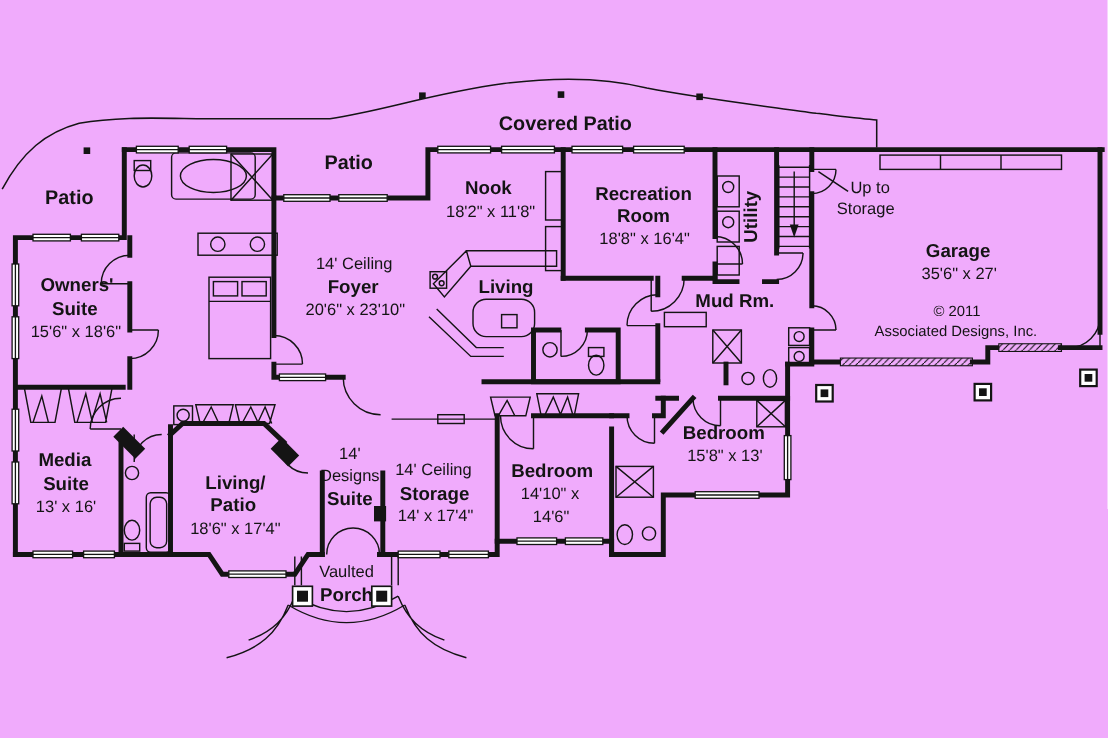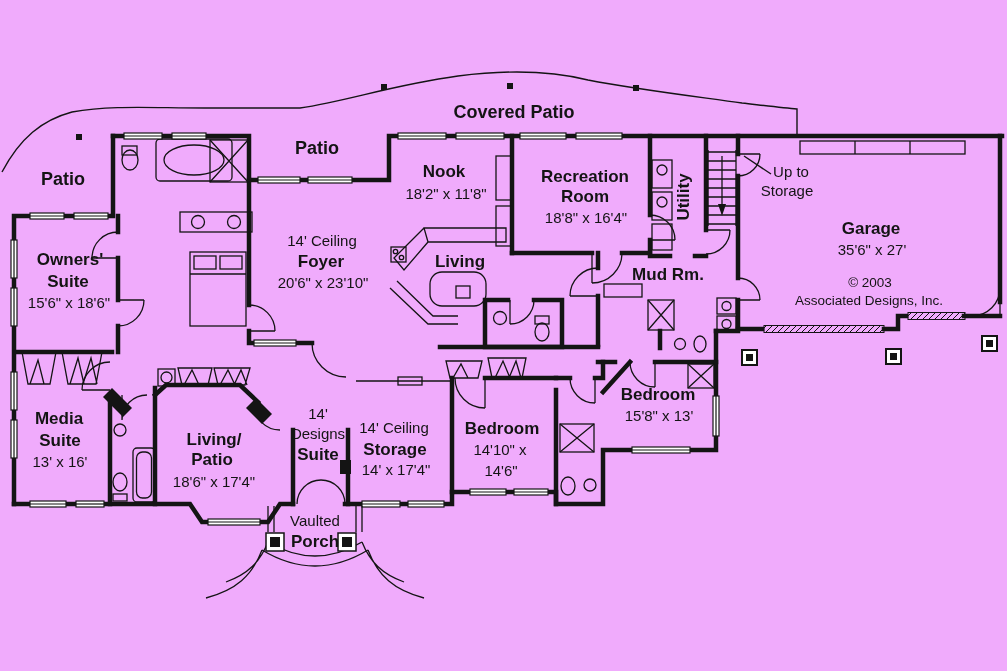--- a/index.html
+++ b/index.html
@@ -292,21 +292,21 @@
 <div class="lbl r" style="left:586px;top:217px">18'8" x 16'4"</div>
 
 <div class="lbl b v" style="left:683px;top:197px">Utility</div>
 
 <div class="lbl r" style="left:791px;top:171px">Up to</div>
 <div class="lbl r" style="left:787px;top:190px">Storage</div>
 
 <div class="lbl b" style="left:871px;top:228px">Garage</div>
 <div class="lbl r" style="left:872px;top:249px">35'6" x 27'</div>
 
-<div class="lbl s" style="left:870px;top:283px">© 2003</div>
+<div class="lbl s" style="left:870px;top:283px">© 2011</div>
 <div class="lbl s" style="left:869px;top:301px">Associated Designs, Inc.</div>
 
 <div class="lbl b" style="left:70px;top:259px">Owners'</div>
 <div class="lbl b" style="left:68px;top:281px">Suite</div>
 <div class="lbl r" style="left:69px;top:302px">15'6" x 18'6"</div>
 
 <div class="lbl r" style="left:322px;top:240px">14' Ceiling</div>
 <div class="lbl b" style="left:321px;top:261px">Foyer</div>
 <div class="lbl r" style="left:323px;top:282px">20'6" x 23'10"</div>
 

